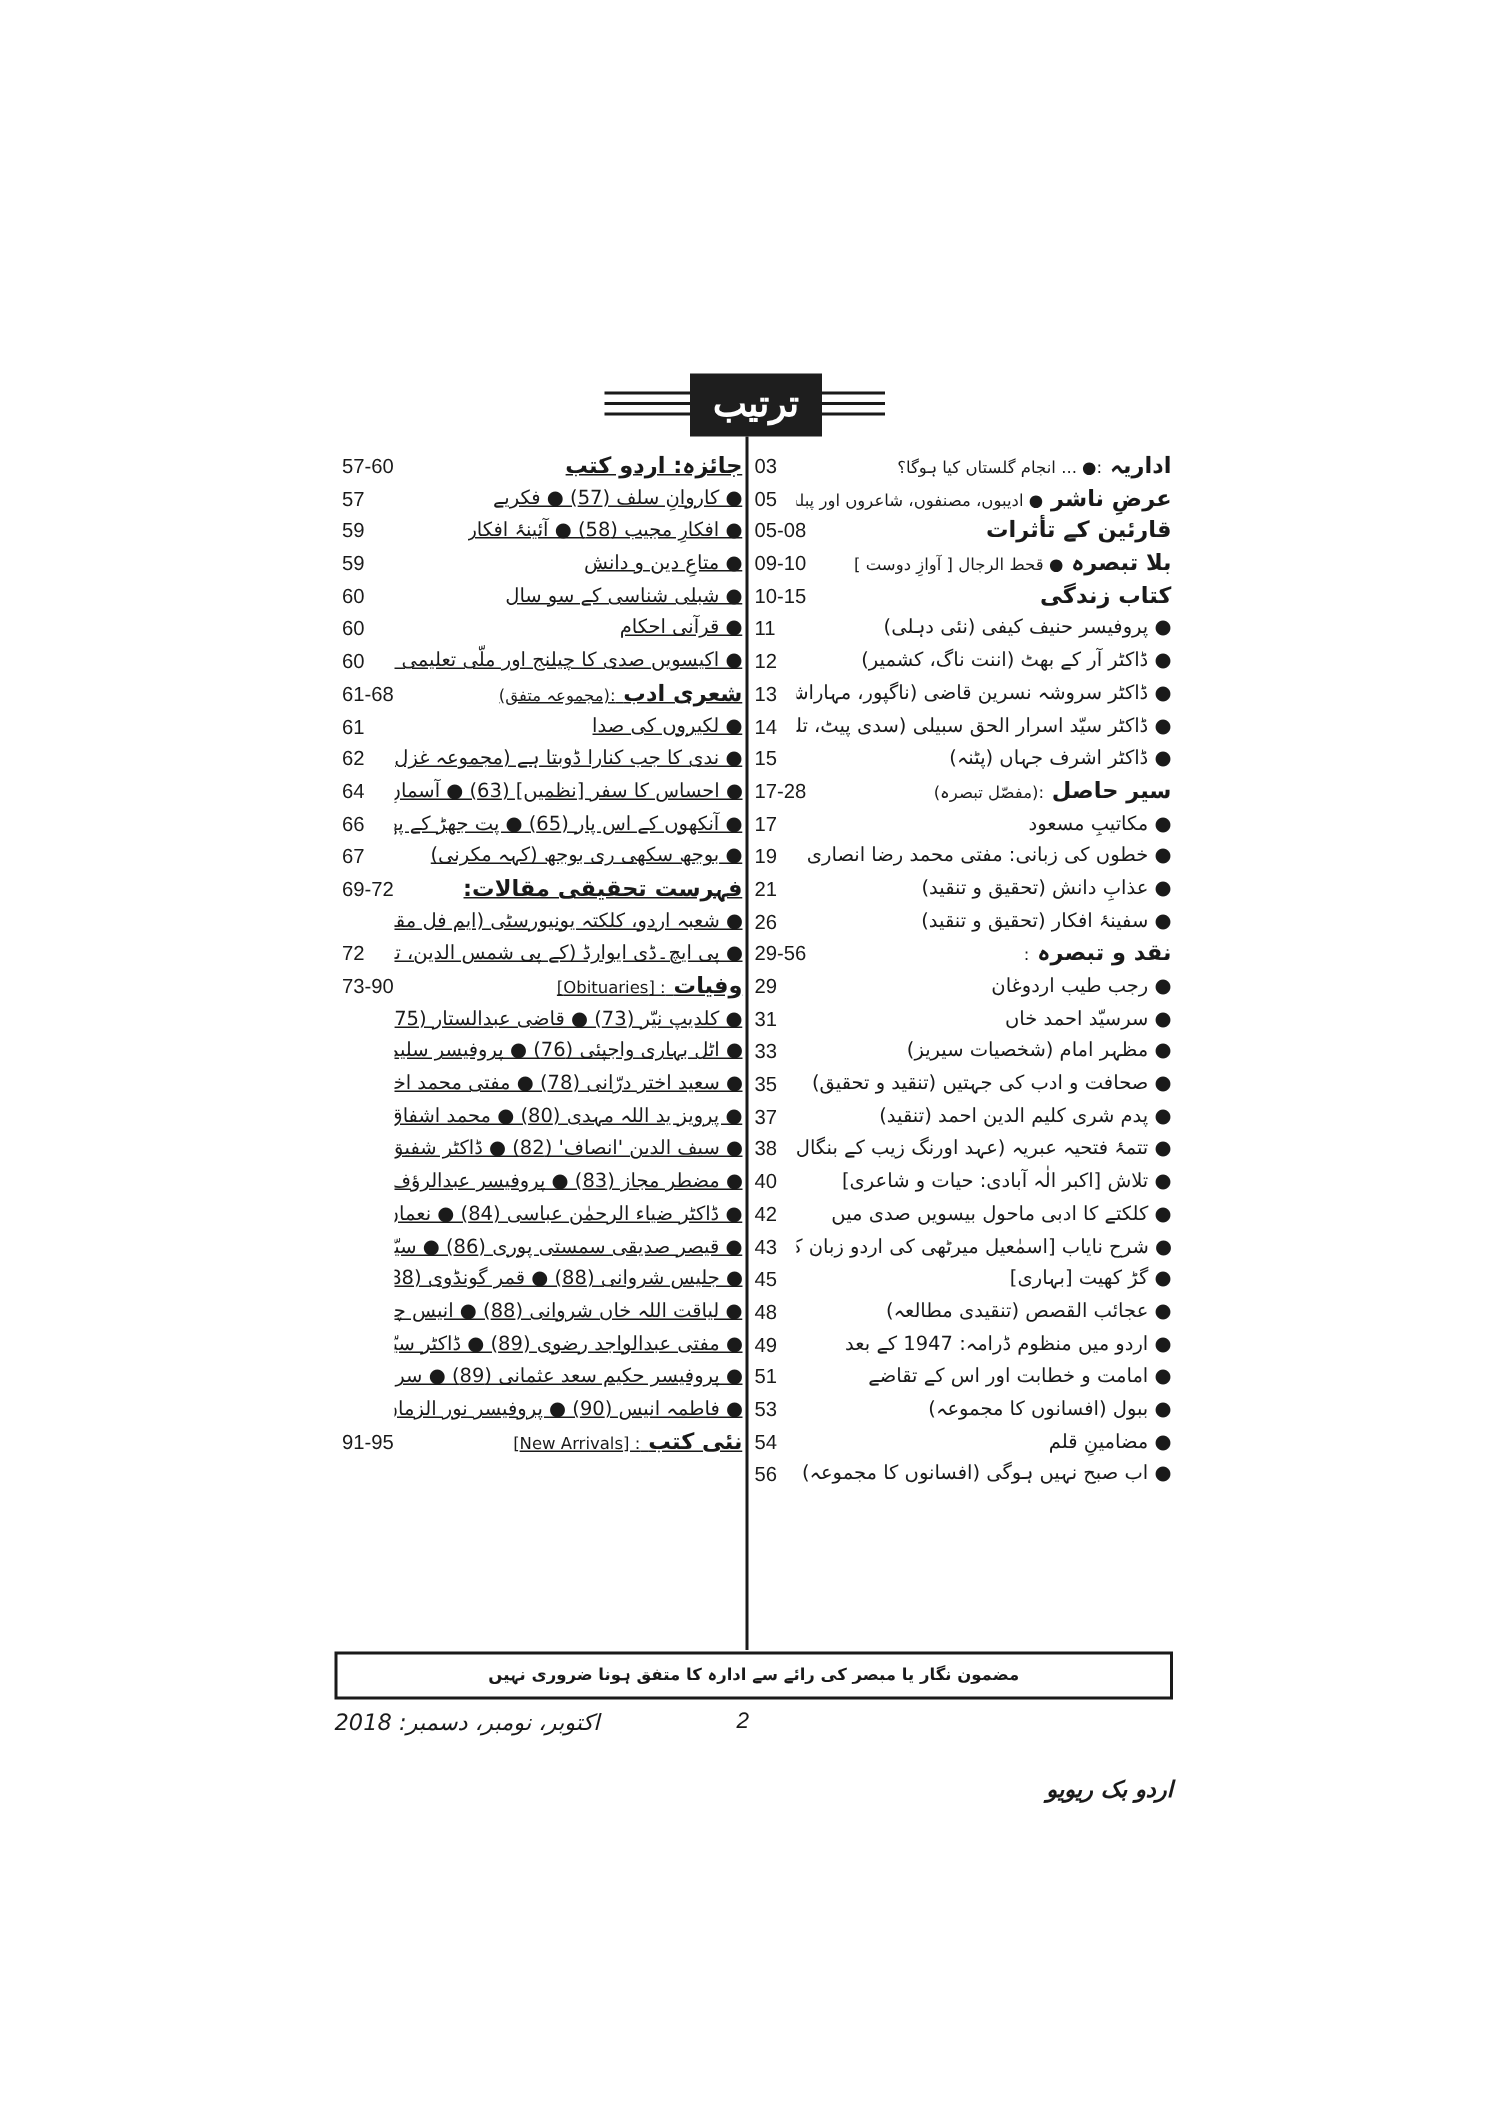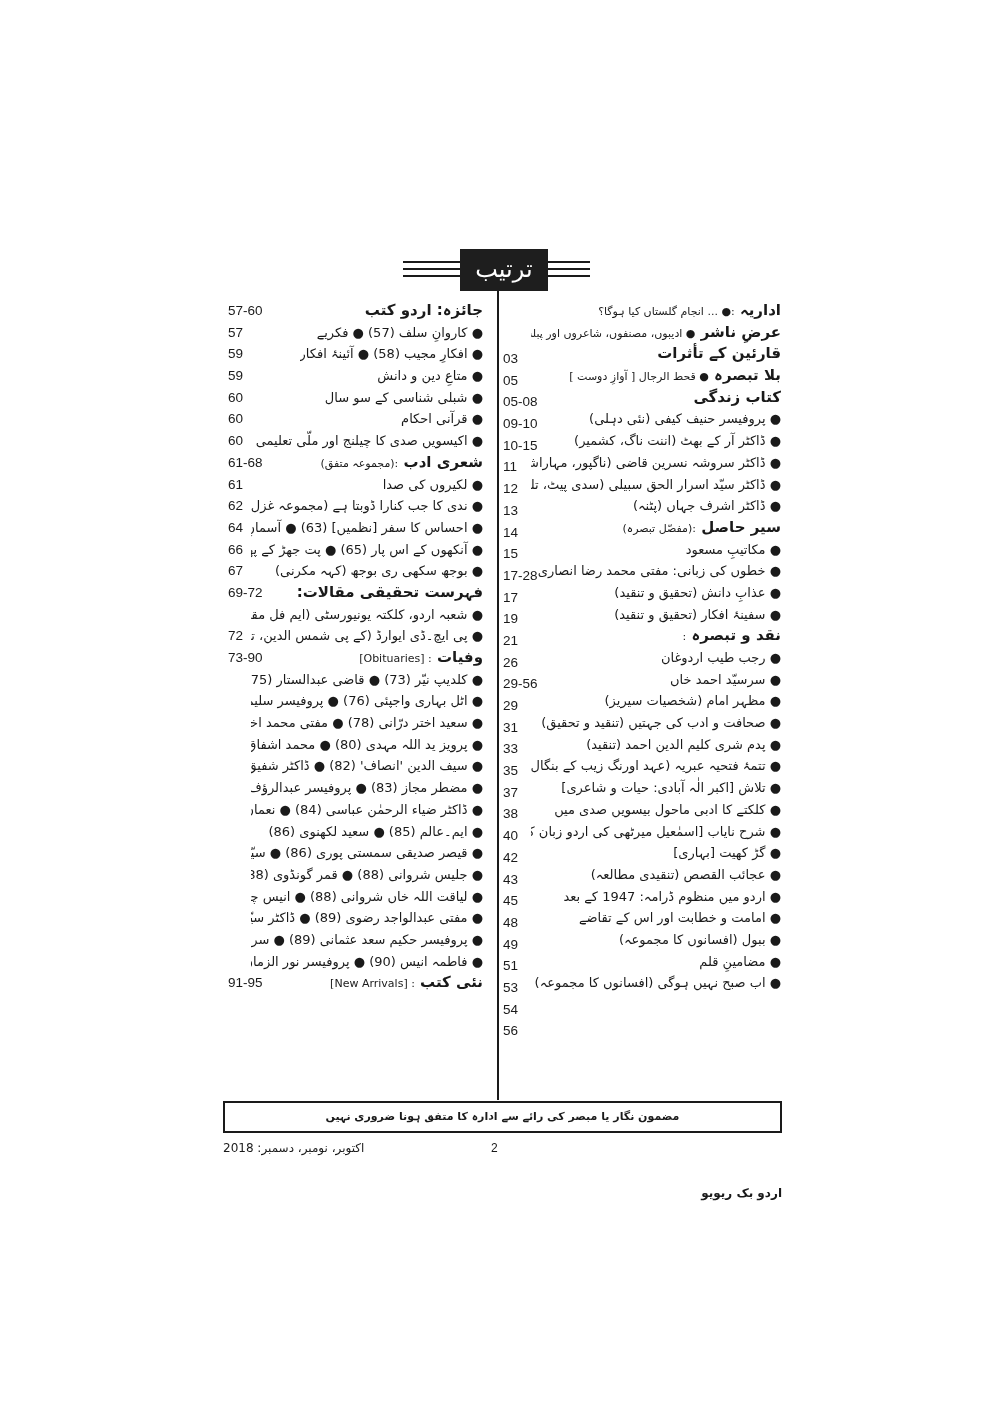--- a/index.html
+++ b/index.html
@@ -2,39 +2,39 @@
 <html><head>
 <meta charset="utf-8">
 <style>
   html, body { margin:0; padding:0; background:#ffffff; }
   body { width:992px; height:1402px; position:relative; overflow:hidden;
          font-family:"DejaVu Sans", sans-serif; color:#1a1a1a; }
   .title-wrap { position:absolute; left:403px; top:249px; width:187px; height:42px; }
   .title-lines { position:absolute; top:12px; height:18px; width:187px; }
   .title-lines .ln { position:absolute; left:0; right:0; height:2px; background:#1a1a1a; }
   .title-box { position:absolute; left:57px; top:0; width:88px; height:42px; background:#1e1e1e;
-               color:#fff; font-size:24px; font-weight:normal; text-align:center; line-height:40px;
+               color:#fff; font-size:24px; font-weight:bold; text-align:center; line-height:40px;
                font-family:"DejaVu Serif", serif; }
   .divider { position:absolute; left:497px; top:291px; width:2px; height:809px; background:#1a1a1a; }
   .col { position:absolute; top:300px; width:285px; }
   .col-right { left:503px; width:278px; }
   .col-left { left:222px; width:275px; }
   .row { position:relative; direction:rtl; height:21.7px; line-height:21.7px; white-space:nowrap; }
   .row .txt { position:absolute; right:0; font-size:13px; overflow:hidden; }
   .col-right .row .txt { right:0; max-width:250px; }
-  .col-left .row .txt { right:14px; max-width:232px; }
+  .col-left .row .txt { right:2px; max-width:232px;text-decoration:underline; }
   .row .pg { position:absolute; font-family:"Liberation Sans", sans-serif; font-size:13.5px; direction:ltr; }
-  .col-right .row .pg { left:0;margin-top:48px; }
+  .col-right .row .pg { left:0; }
   .col-left .row .pg { left:6px; }
   .row.head .txt { font-weight:bold; font-size:15px; }
   .row.head .sub { font-weight:normal; font-size:11px; }
   .notice { position:absolute; left:223px; top:1101px; width:555px; height:28px; border:2px solid #1a1a1a;
             direction:rtl; text-align:center; font-size:11px; font-weight:bold; line-height:28px; }
   .footer { position:absolute; top:1138px; left:223px; width:559px; height:20px;
-            font-size:12px; line-height:20px; }
+            font-size:15px; line-height:20px;font-style:italic; }
   .footer .left { position:absolute; left:0; direction:rtl; }
   .footer .center { position:absolute; left:268px; font-family:"Liberation Sans", sans-serif; }
   .footer .right { position:absolute; right:0; font-weight:bold; direction:rtl;margin-top:45px; }
 </style>
 </head>
 <body>
 
 <div class="title-wrap">
   <div class="title-lines">
     <div class="ln" style="top:0"></div>
@@ -267,24 +267,20 @@
     </div>
     <div class="row">
       <span class="txt">● مضطر مجاز (83) ● پروفیسر عبدالرؤف خوشتر (84)</span>
       <span class="pg"></span>
     </div>
     <div class="row">
       <span class="txt">● ڈاکٹر ضیاء الرحمٰن عباسی (84) ● نعمان فاروقی (85)</span>
       <span class="pg"></span>
     </div>
     <div class="row">
-      <span class="txt">● ایم۔عالم (85) ● سعید لکھنوی (86)</span>
-      <span class="pg"></span>
-    </div>
-    <div class="row">
       <span class="txt">● قیصر صدیقی سمستی پوری (86) ● سیّد منظر امام (87)</span>
       <span class="pg"></span>
     </div>
     <div class="row">
       <span class="txt">● جلیس شروانی (88) ● قمر گونڈوی (88)</span>
       <span class="pg"></span>
     </div>
     <div class="row">
       <span class="txt">● لیاقت اللہ خاں شروانی (88) ● انیس چشتی (88)</span>
       <span class="pg"></span>

